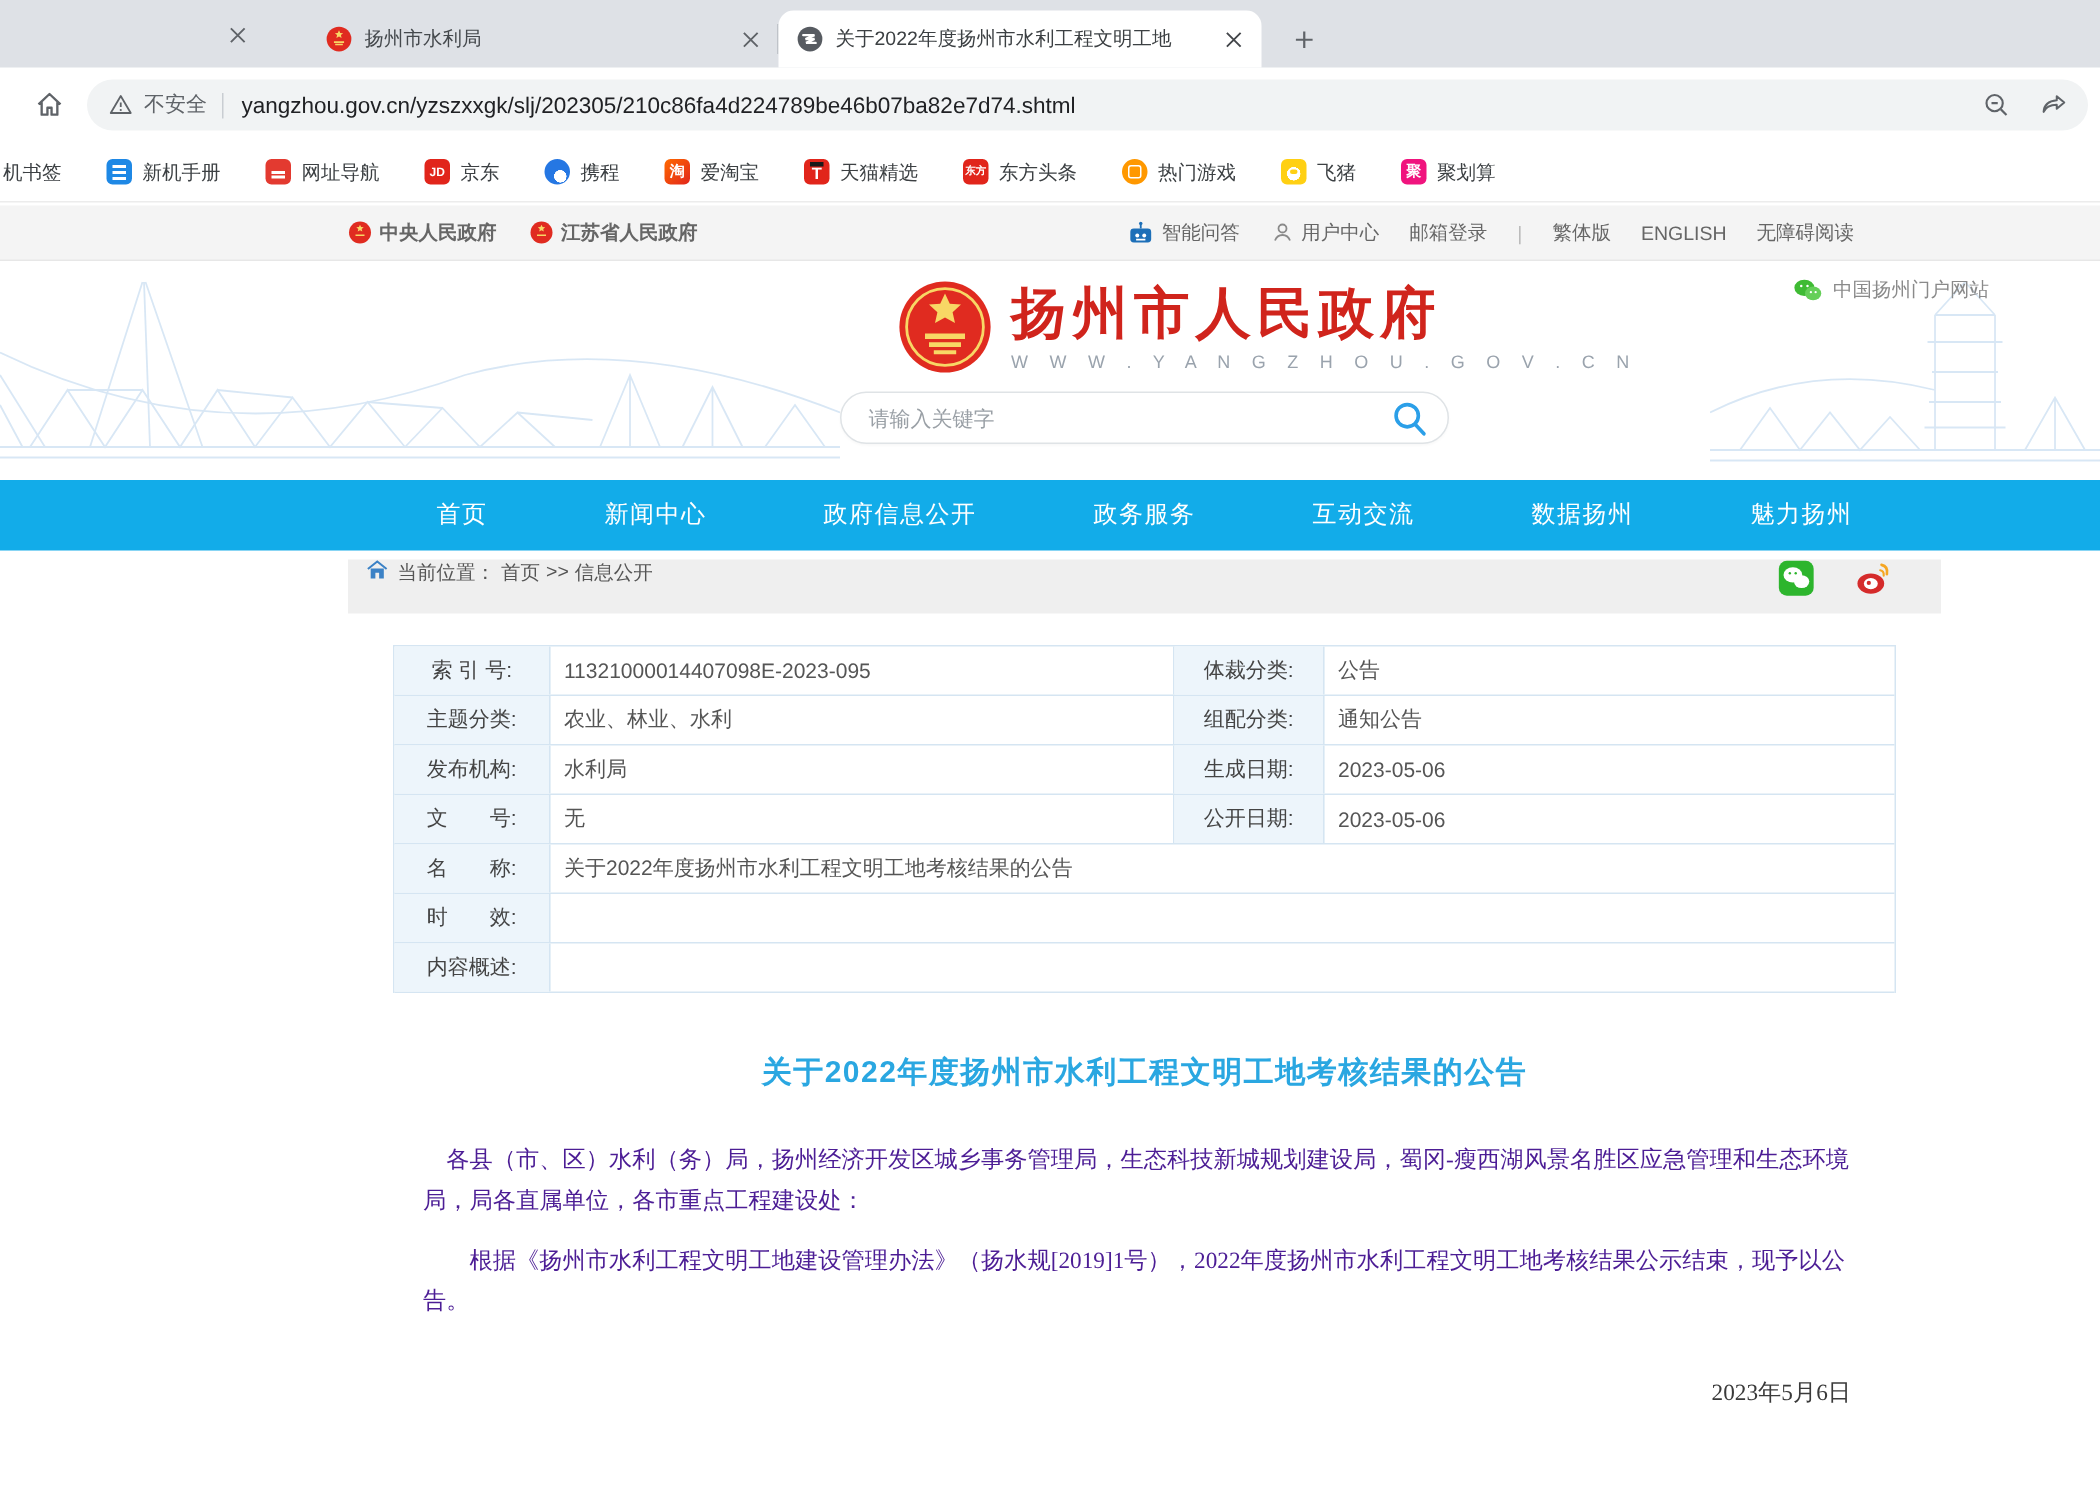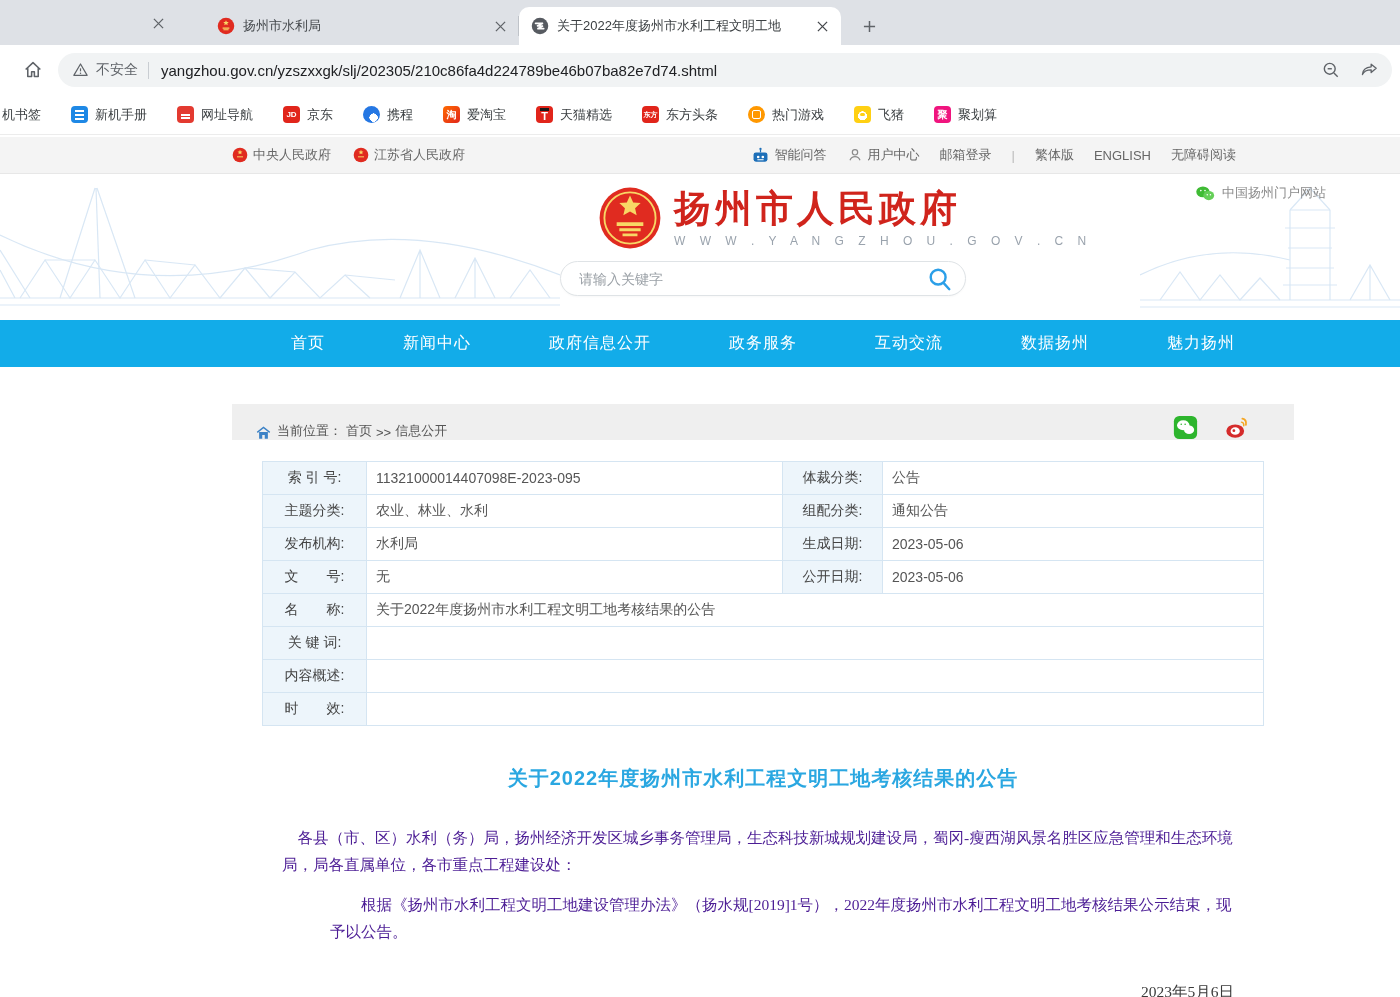--- a/index.html
+++ b/index.html
@@ -46,21 +46,21 @@
   .bmi-8::after { content:""; width:7px; height:7px; border:1.5px solid #fff; border-radius:2px; }
   .bmi-9 { background:radial-gradient(circle at 50% 58%, #fff 0 34%, #FFD013 35%); }
   .bmi-9::after { content:""; width:5px; height:3px; border-radius:2px; background:#FFD013; box-shadow:0 0 0 1px #fff; }
   .bmi-10 { background:#F0147E; font-size:10px; }
 
   
   .container { margin-left:232px; width:1062px; }
   .govbar { background:#f4f4f4; border-bottom:1px solid #e7e7e7; height:37px; margin-top:2px; }
   .govbar .row { display:flex; align-items:center; height:100%; font-size:13px; color:#666; }
   .gov-left { display:flex; align-items:center; gap:22px; }
-  .gov-link { display:flex; align-items:center; gap:5px; cursor:pointer; }
+  .gov-link { display:flex; align-items:center; gap:5px; cursor:pointer;font-weight:bold; }
   .gov-right { margin-left:auto; display:flex; align-items:center; gap:20px; padding-right:58px; }
   .gov-right .item { display:flex; align-items:center; gap:5px; cursor:pointer; }
   .gov-sep { color:#bbb; }
 
   .masthead { height:146px; background:#fff; position:relative; }
   .art { position:absolute; bottom:0; opacity:.75; pointer-events:none; }
   .art.left { left:0; } .art.right { right:0; }
   .portal { position:absolute; top:10px; left:1195px; display:flex; align-items:center; gap:7px;
             font-size:13px; color:#8a8a8a; cursor:pointer; }
   .logo-wrap { position:absolute; top:12px; left:598px; display:flex; align-items:center; gap:12px; }
@@ -70,40 +70,40 @@
                border:1px solid #dfe3e6; border-radius:18px; display:flex; align-items:center; padding:0 12px 0 18px;
                box-shadow:0 1px 2px rgba(0,0,0,.03); }
   .searchbox input { flex:1; border:none; outline:none; font-size:14px; color:#333; background:transparent; }
   .searchbox input::placeholder { color:#9aa0a6; }
   .search-btn { cursor:pointer; display:flex; }
 
   .mainnav { height:47px; background:#12ACE9; }
   .mainnav .items { display:flex; height:100%; align-items:center; justify-content:space-around; padding:0 20px; }
   .nav-item { color:#fff; font-size:16px; cursor:pointer; letter-spacing:1px; }
 
-  .breadcrumb { margin-top:37px; height:36px; background:#efefef; display:flex; align-items:flex-end;
-                padding:0 22px; font-size:13px; color:#555; }
+  .breadcrumb { margin-top:6px; height:36px; background:#efefef; display:flex; align-items:flex-start;
+                padding:0 10px; font-size:13px; color:#555; }
   .crumb-part { margin-right:4px; }
   .crumb-link { cursor:pointer; }
   .crumb-icons { margin-left:auto; display:flex; align-items:center; gap:26px; padding-right:22px; }
   .crumb-icons .ci { cursor:pointer; display:flex; }
 
   .meta { margin:21px 30px 0 30px; border:1px solid #D5E5F2; border-bottom:none; }
   .mrow { display:grid; grid-template-columns:104px 416px 100px 1fr; border-bottom:1px solid #D5E5F2; }
   .mcell { min-height:32px; display:flex; align-items:center; font-size:14px; }
   .mlabel { background:#EDF5FB; color:#444; justify-content:center; border-right:1px solid #D5E5F2; }
   .mvalue { color:#555; padding-left:9px; }
   .mvalue.mid { border-right:1px solid #D5E5F2;text-align:center; }
   .mvalue.full { grid-column:2 / 5; }
 
   .article { padding:0 50px; }
   .article-title { margin-top:39px; text-align:center; font-size:20px; font-weight:bold; color:#2AA7E1; letter-spacing:1px; }
   .article p { font-family:"Liberation Serif","DejaVu Serif",serif; font-size:15.5px; color:#4c1d95; line-height:1.75; }
   .p1 { margin-top:32px; text-indent:1em; }
-  .p2 { margin-top:13px; text-indent:2em;margin-left:48px; }
+  .p2 { margin-top:13px; text-indent:2em; }
   .article .date { margin-top:36px; text-align:right; font-family:"Liberation Serif","DejaVu Serif",serif;
                    font-size:15.5px; color:#3a3a3a; padding-right:10px; }
 
   svg { display:block; }
 </style>
 </head>
 <body>
 
 <div>
 
@@ -420,29 +420,25 @@
       <div class="mcell mlabel">文　　号:</div>
       <div class="mcell mvalue mid">无</div>
       <div class="mcell mlabel">公开日期:</div>
       <div class="mcell mvalue">2023-05-06</div>
     </div>
     <div class="mrow">
       <div class="mcell mlabel">名　　称:</div>
       <div class="mcell mvalue full">关于2022年度扬州市水利工程文明工地考核结果的公告</div>
     </div>
     <div class="mrow">
-      <div class="mcell mlabel">关 键 词:</div>
+      <div class="mcell mlabel">时　　效:</div>
       <div class="mcell mvalue full"></div>
     </div>
     <div class="mrow">
       <div class="mcell mlabel">内容概述:</div>
-      <div class="mcell mvalue full"></div>
-    </div>
-    <div class="mrow">
-      <div class="mcell mlabel">时　　效:</div>
       <div class="mcell mvalue full"></div>
     </div>
   </div>
 
   <div class="article">
     <div class="article-title">关于2022年度扬州市水利工程文明工地考核结果的公告</div>
     <p class="p1">各县（市、区）水利（务）局，扬州经济开发区城乡事务管理局，生态科技新城规划建设局，蜀冈-瘦西湖风景名胜区应急管理和生态环境局，局各直属单位，各市重点工程建设处：</p>
     <p class="p2">根据《扬州市水利工程文明工地建设管理办法》（扬水规[2019]1号），2022年度扬州市水利工程文明工地考核结果公示结束，现予以公告。</p>
     <div class="date">2023年5月6日</div>
 

